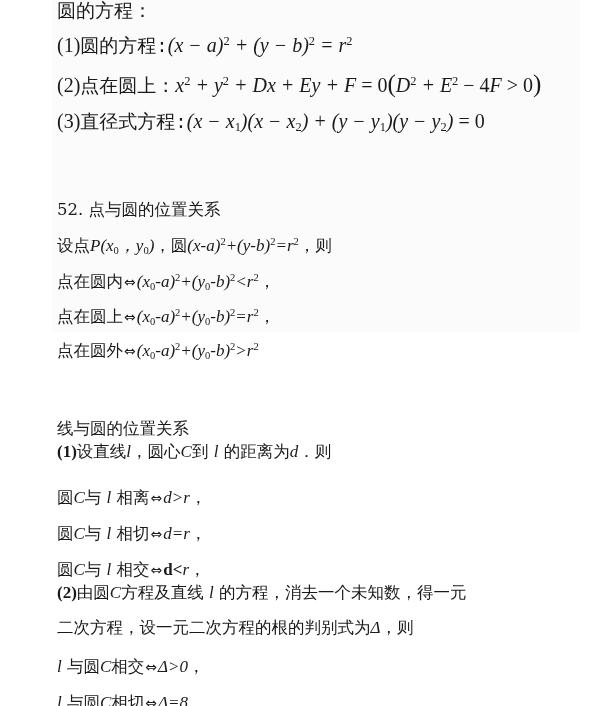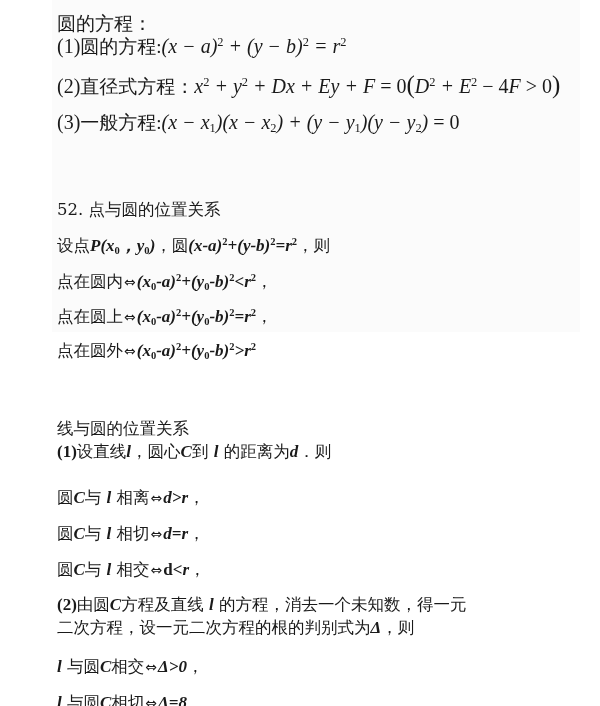--- a/index.html
+++ b/index.html
@@ -11,52 +11,52 @@
       position: relative;
     }
     .panel {
       position: absolute; left: 52px; top: 0; width: 528px; height: 332px;
       background: #fbfbfb;
     }
     .line {
       position: absolute; left: 57px; white-space: nowrap;
       line-height: 1; transform: translateY(-50%);
     }
-    .cn { font-family: Liberation Serif, serif; margin-top: 11px; }
+    .cn { font-family: Liberation Mono, monospace; }
     .m { font-family: "Liberation Serif", "DejaVu Serif", serif; font-style: italic; text-align: right; }
     .up { font-family: "Liberation Serif", serif; font-style: normal; }
     sup { font-size: 0.62em; vertical-align: 0.55em; line-height: 0; font-style: normal; }
     sub { font-size: 0.62em; vertical-align: -0.25em; line-height: 0; font-style: normal; }
     .big-paren { font-size: 1.25em; font-style: normal; font-family: "Liberation Serif", serif; }
 
     .top .line { font-size: 19px; }
     .top .eq { font-size: 20px; }
     .sec .line { font-size: 16.5px; margin-top: 48px; }
-    .sec .fm { font-family: "Liberation Serif", serif; font-style: italic; font-weight: bold; font-size: 17px; }
+    .sec .fm { font-family: "Liberation Serif", serif; font-style: italic; font-weight: normal; font-size: 17px; }
     .sec .fb { font-family: "Liberation Serif", serif; font-weight: bold; font-size: 17px; }
     .arrow { font-family: "DejaVu Sans", sans-serif; font-size: 14px; margin: 0 1px; }
   </style>
 </head>
 <body>
 
 <div class="panel"></div>
 
 <div class="top">
   <div class="line cn" style="top:12px">圆的方程：</div>
 
   <div class="line" style="top:46px">
     <span class="up eq">(1)</span><span class="cn">圆的方程:</span><span class="m eq">(x − a)<sup>2</sup> + (y − b)<sup>2</sup> = r<sup>2</sup></span>
   </div>
 
   <div class="line" style="top:84px">
-    <span class="up eq">(2)</span><span class="cn">直径式方程：</span><span class="m eq">x<sup>2</sup> + y<sup>2</sup> + Dx + Ey + F <span class="up">= 0</span><span class="big-paren">(</span>D<sup>2</sup> + E<sup>2</sup> <span class="up">− 4</span>F <span class="up">&gt; 0</span><span class="big-paren">)</span></span>
+    <span class="up eq">(2)</span><span class="cn">点在圆上：</span><span class="m eq">x<sup>2</sup> + y<sup>2</sup> + Dx + Ey + F <span class="up">= 0</span><span class="big-paren">(</span>D<sup>2</sup> + E<sup>2</sup> <span class="up">− 4</span>F <span class="up">&gt; 0</span><span class="big-paren">)</span></span>
   </div>
 
   <div class="line" style="top:122px">
-    <span class="up eq">(3)</span><span class="cn">一般方程:</span><span class="m eq">(x − x<sub>1</sub>)(x − x<sub>2</sub>) + (y − y<sub>1</sub>)(y − y<sub>2</sub>) <span class="up">= 0</span></span>
+    <span class="up eq">(3)</span><span class="cn">直径式方程:</span><span class="m eq">(x − x<sub>1</sub>)(x − x<sub>2</sub>) + (y − y<sub>1</sub>)(y − y<sub>2</sub>) <span class="up">= 0</span></span>
   </div>
 </div>
 
 <div class="sec">
   <div class="line" style="top:162px">52. 点与圆的位置关系</div>
 
   <div class="line" style="top:198px">
     <span>设点</span><span class="fm">P(x<sub>0</sub>，y<sub>0</sub>)</span><span>，圆</span><span class="fm">(x-a)<sup>2</sup>+(y-b)<sup>2</sup>=r<sup>2</sup></span><span>，则</span>
   </div>
 
@@ -85,21 +85,21 @@
   </div>
 
   <div class="line" style="top:486px">
     圆<span class="fm">C</span>与 <span class="fm">l</span> 相切<span class="arrow">⇔</span><span class="fm">d=r</span><span>，</span>
   </div>
 
   <div class="line" style="top:522px">
     圆<span class="fm">C</span>与 <span class="fm">l</span> 相交<span class="arrow">⇔</span><span class="fb">d&lt;</span><span class="fm">r</span><span>，</span>
   </div>
 
-  <div class="line" style="top:557px">
+  <div class="line" style="top:545px">
     <span class="fb">(2)</span>由圆<span class="fm">C</span>方程及直线 <span class="fm">l</span> 的方程，消去一个未知数，得一元
   </div>
   <div class="line" style="top:580px">
     二次方程，设一元二次方程的根的判别式为<span class="fm">Δ</span>，则
   </div>
 
   <div class="line" style="top:619px">
     <span class="fm">l</span> 与圆<span class="fm">C</span>相交<span class="arrow">⇔</span><span class="fm">Δ&gt;0</span><span>，</span>
   </div>
 

